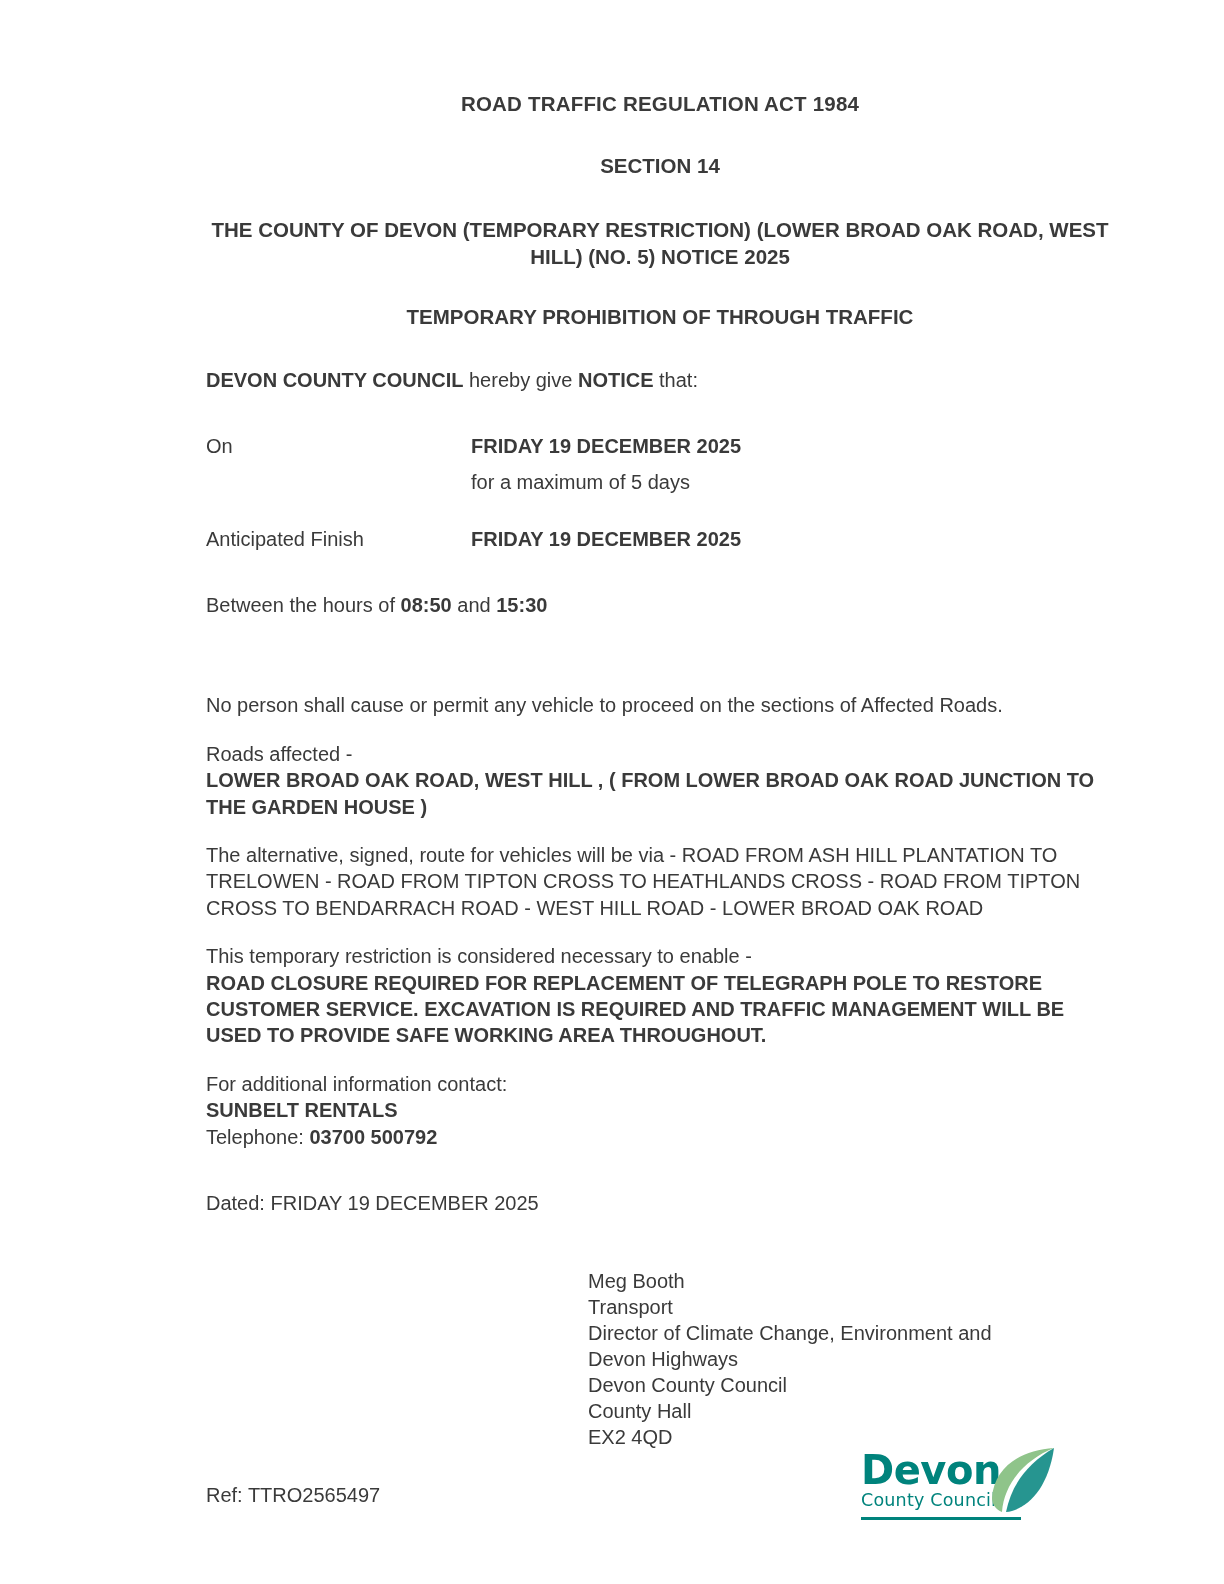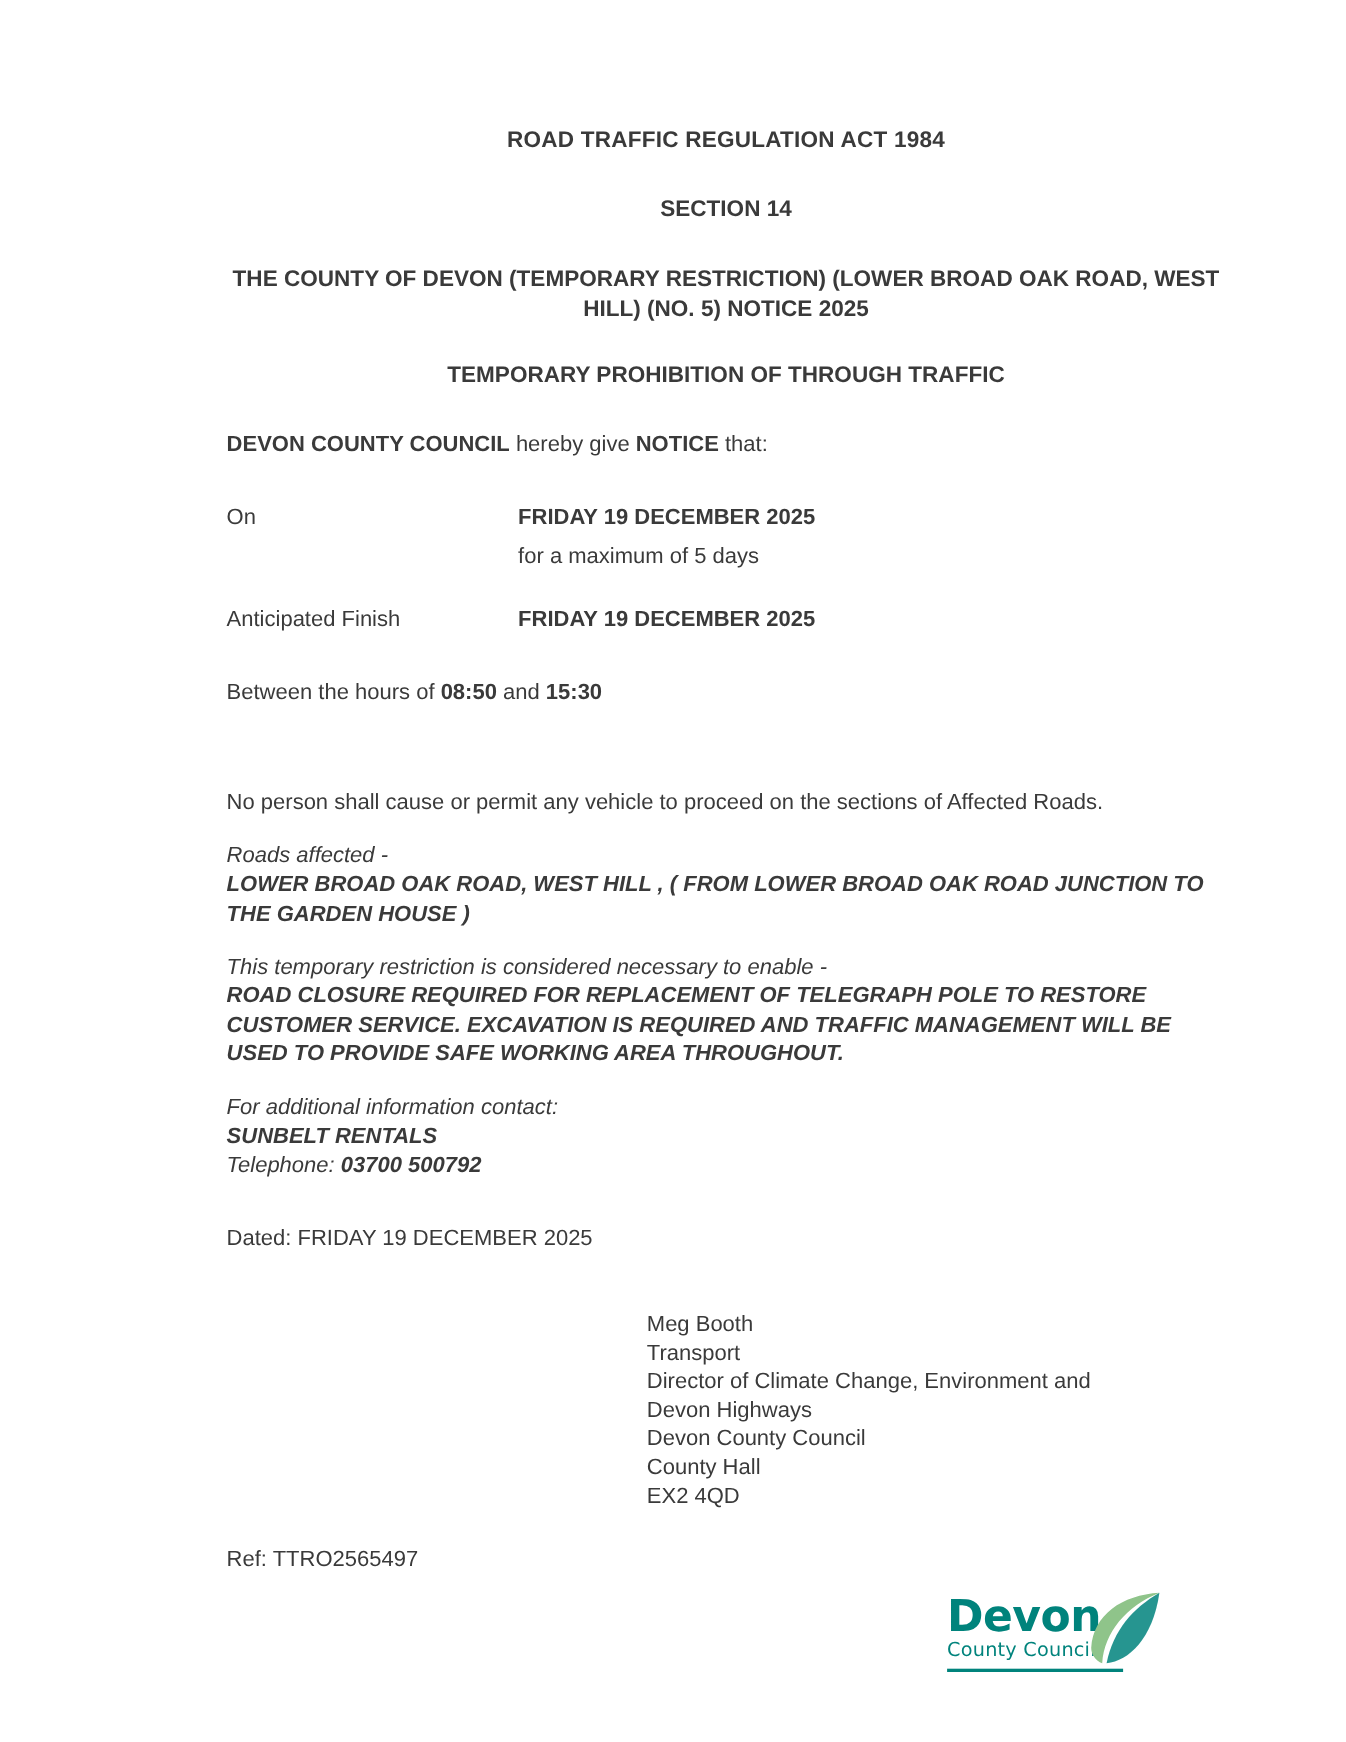--- a/index.html
+++ b/index.html
@@ -11,21 +11,21 @@
     font-family: "Liberation Sans", sans-serif;
     color: #3a3a3a;
   }
   .page {
     position: relative;
     width: 1128px;
     height: 1584px;
     margin: 0 auto;
     background: #ffffff;
     box-sizing: border-box;
-    padding: 116px 158px 0 158px;
+    padding: 92px 158px 0 158px;
   }
   .doc {
     width: 908px;
   }
   .center {
     text-align: center;
   }
   .h-act {
     font-size: 20.5px;
     font-weight: bold;
@@ -75,21 +75,20 @@
     line-height: 1.32;
     margin: 0 0 0 265px;
   }
   .gap-sm { height: 18px; }
   .gap-md { height: 30px; }
   .gap-lg { height: 52px; }
   .block-tight {
     font-size: 20px;
     line-height: 1.32;
     margin: 0 0 22px 0;
-    font-style: italic;
   }
   .block-tight div { white-space: normal; }
   .signature {
     margin-left: 382px;
     font-size: 20px;
     line-height: 1.30;
   }
   .ref {
     font-size: 20px;
     margin-top: 34px;
@@ -176,20 +175,21 @@
 
     <div class="gap-lg"></div>
 
     <div class="para">No person shall cause or permit any vehicle to proceed on the sections of Affected Roads.</div>
 
     <div class="block-tight">
       <div>Roads affected -</div>
       <div class="b">LOWER BROAD OAK ROAD, WEST HILL ,  ( FROM LOWER BROAD OAK ROAD JUNCTION TO THE GARDEN HOUSE )</div>
     </div>
 
+    <div class="para">The alternative, signed, route for vehicles will be via - ROAD FROM ASH HILL PLANTATION TO TRELOWEN - ROAD FROM TIPTON CROSS TO HEATHLANDS CROSS - ROAD FROM TIPTON CROSS TO BENDARRACH ROAD - WEST HILL ROAD - LOWER BROAD OAK ROAD</div>
 
     <div class="block-tight">
       <div>This temporary restriction is considered necessary to enable -</div>
       <div class="b">ROAD CLOSURE REQUIRED FOR REPLACEMENT OF TELEGRAPH POLE TO RESTORE CUSTOMER SERVICE. EXCAVATION IS REQUIRED AND TRAFFIC MANAGEMENT WILL BE USED TO PROVIDE SAFE WORKING AREA THROUGHOUT.</div>
     </div>
 
     <div class="block-tight">
       <div>For additional information contact:</div>
       <div class="b">SUNBELT RENTALS</div>
       <div><span>Telephone: </span><span class="b">03700 500792</span></div>

